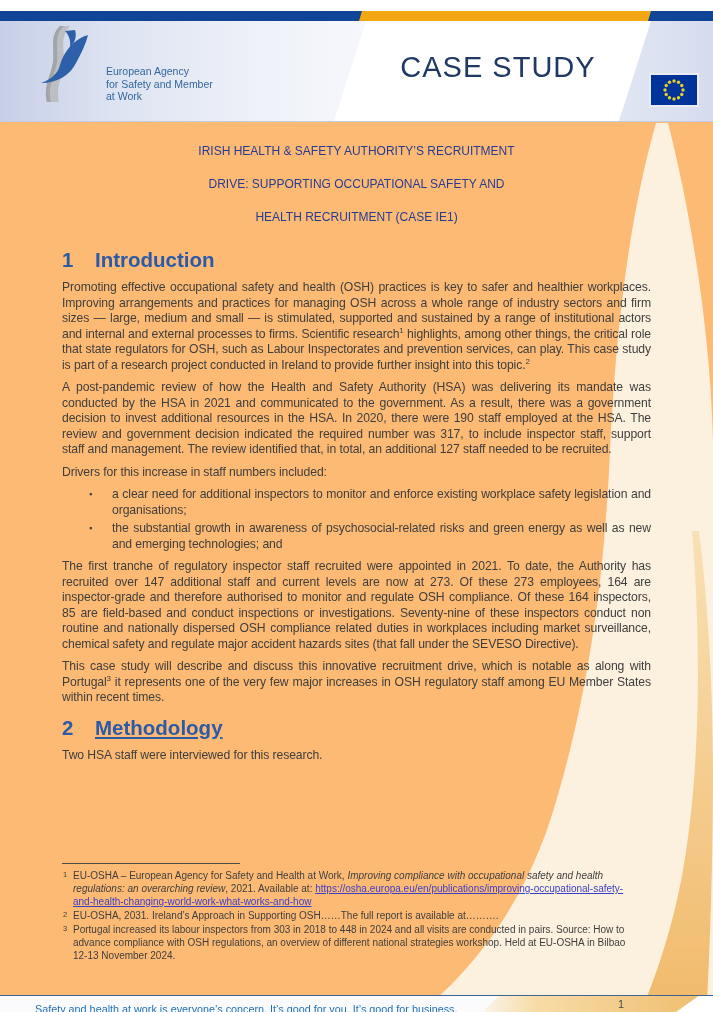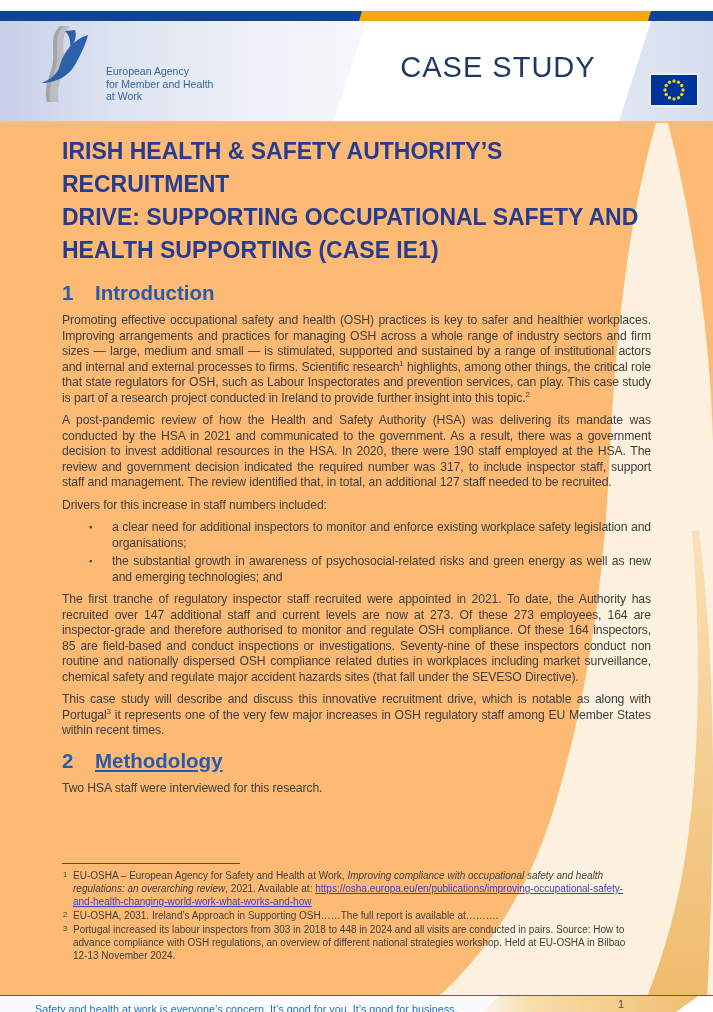--- a/index.html
+++ b/index.html
@@ -21,21 +21,21 @@
     clip-path:polygon(366px 0, 651px 0, 619px 100px, 334px 100px); }
   .logo { position:absolute; left:34px; top:12px; display:flex; z-index:3; }
   .logo-text { margin:42px 0 0 6px; display:flex; flex-direction:column;
     font-size:10.5px; line-height:12.5px; color:#33669E; }
   .case-study { position:absolute; left:372px; top:40px; width:252px; text-align:center;
     font-size:29px; font-weight:normal; letter-spacing:1px; color:#1F3864; z-index:3; }
   .flag { position:absolute; left:649px; top:62px; z-index:3; }
 
   
   .content { position:absolute; left:62px; top:116px; width:589px; z-index:1; }
-  .doc-title { margin:8px 0 0 0; font-size:23px; font-weight:bold;
+  .doc-title { margin:8px 0 0 0; text-align:center; font-size:12px; font-weight:normal;
     line-height:33px; color:#283C8F; }
   h2.sec { margin:14px 0 8px 0; font-size:20.5px; font-weight:bold; color:#2B5AA8; }
   h2.sec .h-num { display:inline-block; width:33px; }
   h2.sec2 { margin-top:10px;text-decoration:underline; }
   .content p { margin:0 0 7px 0; font-size:12.2px; line-height:15.5px; color:#3E3E3E;
     text-align:justify; letter-spacing:-0.1px; }
   .content sup.ref { font-size:8px; line-height:0; }
   ul.drivers { list-style:none; margin:0 0 7px 0; padding:0 0 0 26px; }
   ul.drivers li { position:relative; padding-left:24px; margin-bottom:3px;
     font-size:12.2px; line-height:15.5px; color:#3E3E3E; text-align:justify; letter-spacing:-0.1px; }
@@ -94,21 +94,21 @@
 
   <div class="logo">
     <svg width="66" height="82" viewBox="0 0 66 82">
       <path d="M 26 3 C 15 13 21 27 19 39 C 17 53 9 63 13 79 L 25 79 C 21 65 29 53 30 41 C 31 27 25 15 36 3 Z" fill="#BCBEC2"></path>
       <path d="M 26 3 C 15 13 21 27 19 39 C 17 53 9 63 13 79 L 17 79 C 13 63 21 53 23 39 C 25 25 19 13 30 3 Z" fill="#A2A5AA"></path>
       <path d="M 54 12 C 40 16 30 28 26 42 C 24 50 18 56 7 60 C 24 60 36 52 42 40 C 48 29 52 20 54 12 Z" fill="#2E5FA9"></path>
       <path d="M 31 8 C 35 12 37 18 36 24 C 41 20 43 13 41 7 Z" fill="#2E5FA9"></path>
     </svg>
     <div class="logo-text">
       <span>European Agency</span>
-      <span>for Member and Health</span>
+      <span>for Safety and Member</span>
       <span>at Work</span>
     </div>
   </div>
 
   <div class="case-study">CASE STUDY</div>
 
   <svg class="flag" width="50" height="34" viewBox="0 0 50 34">
     <rect width="50" height="34" fill="#E9ECF3"></rect>
     <rect x="2" y="2" width="46" height="30" fill="#003399"></rect>
     <g fill="#E3D326">
@@ -124,21 +124,21 @@
       <circle cx="16" cy="17" r="1.7"></circle>
         <circle cx="17.2" cy="12.5" r="1.7"></circle>
         <circle cx="20.5" cy="9.2" r="1.7"></circle>
     </g>
   </svg>
 
   <div class="content">
     <div class="doc-title">
       <div>IRISH HEALTH &amp; SAFETY AUTHORITY’S RECRUITMENT</div>
       <div>DRIVE: SUPPORTING OCCUPATIONAL SAFETY AND</div>
-      <div>HEALTH SUPPORTING (CASE IE1)</div>
+      <div>HEALTH RECRUITMENT (CASE IE1)</div>
     </div>
 
     <h2 class="sec"><span class="h-num">1</span><span>Introduction</span></h2>
 
     <p><span>Promoting effective occupational safety and health (OSH) practices is key to safer and healthier workplaces. Improving arrangements and practices for managing OSH across a whole range of industry sectors and firm sizes — large, medium and small — is stimulated, supported and sustained by a range of institutional actors and internal and external processes to firms. Scientific research</span><sup class="ref">1</sup><span> highlights, among other things, the critical role that state regulators for OSH, such as Labour Inspectorates and prevention services, can play. This case study is part of a research project conducted in Ireland to provide further insight into this topic.</span><sup class="ref">2</sup></p>
 
     <p>A post-pandemic review of how the Health and Safety Authority (HSA) was delivering its mandate was conducted by the HSA in 2021 and communicated to the government. As a result, there was a government decision to invest additional resources in the HSA. In 2020, there were 190 staff employed at the HSA. The review and government decision indicated the required number was 317, to include inspector staff, support staff and management. The review identified that, in total, an additional 127 staff needed to be recruited.</p>
 
     <p>Drivers for this increase in staff numbers included:</p>
 

